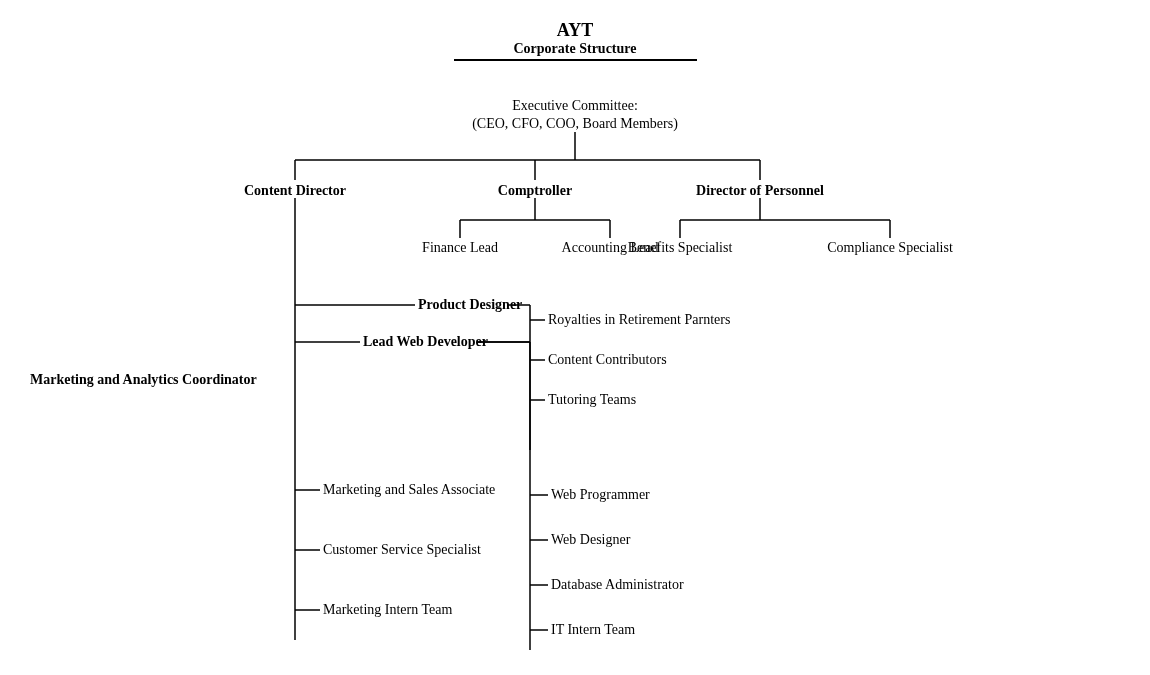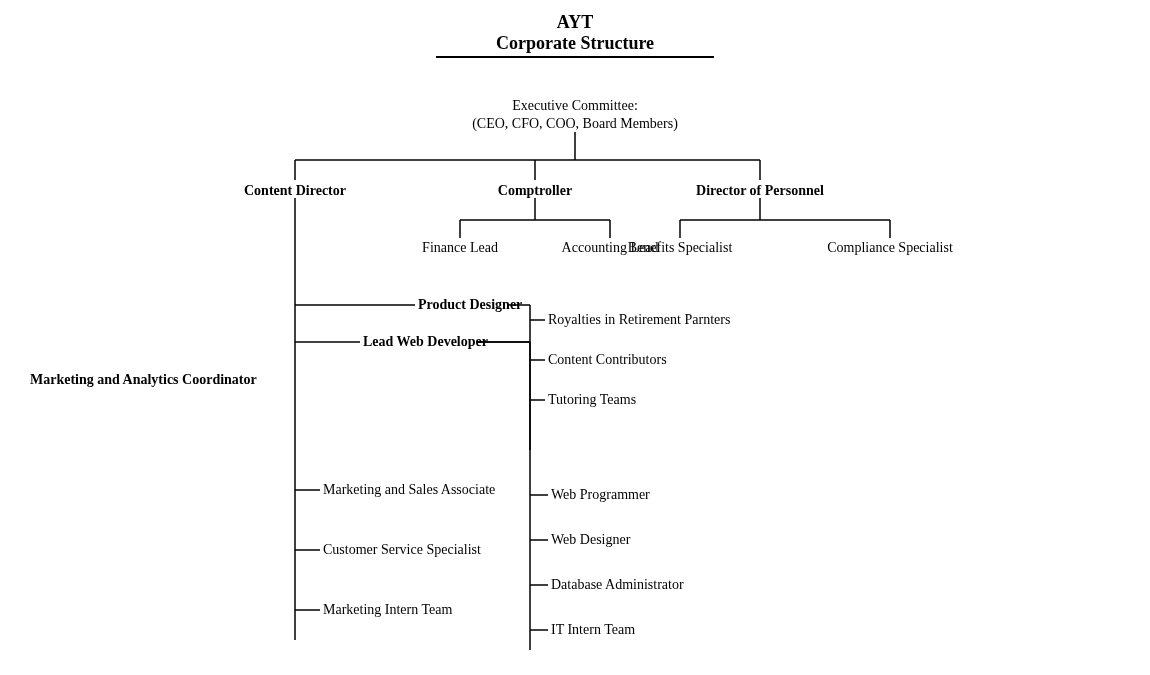--- a/index.html
+++ b/index.html
@@ -11,34 +11,34 @@
       width: 1150px;
       height: 675px;
       overflow: hidden;
       position: relative;
     }
 
     .page {
       width: 1150px;
       height: 571px;
       position: relative;
-      padding: 12px;
+      padding: 20px;
     }
 
     
     .title-section {
       text-align: center;
       margin-bottom: 10px;
     }
     .title-main {
       font-size: 18px;
       font-weight: bold;
     }
     .title-sub {
-      font-size: 18px;
+      font-size: 14px;
       font-weight: bold;
       border-bottom: 2px solid #000;
       display: inline-block;
       padding-bottom: 2px;
       padding-left: 60px;
       padding-right: 60px;
       text-align: center;
     }
 
     

